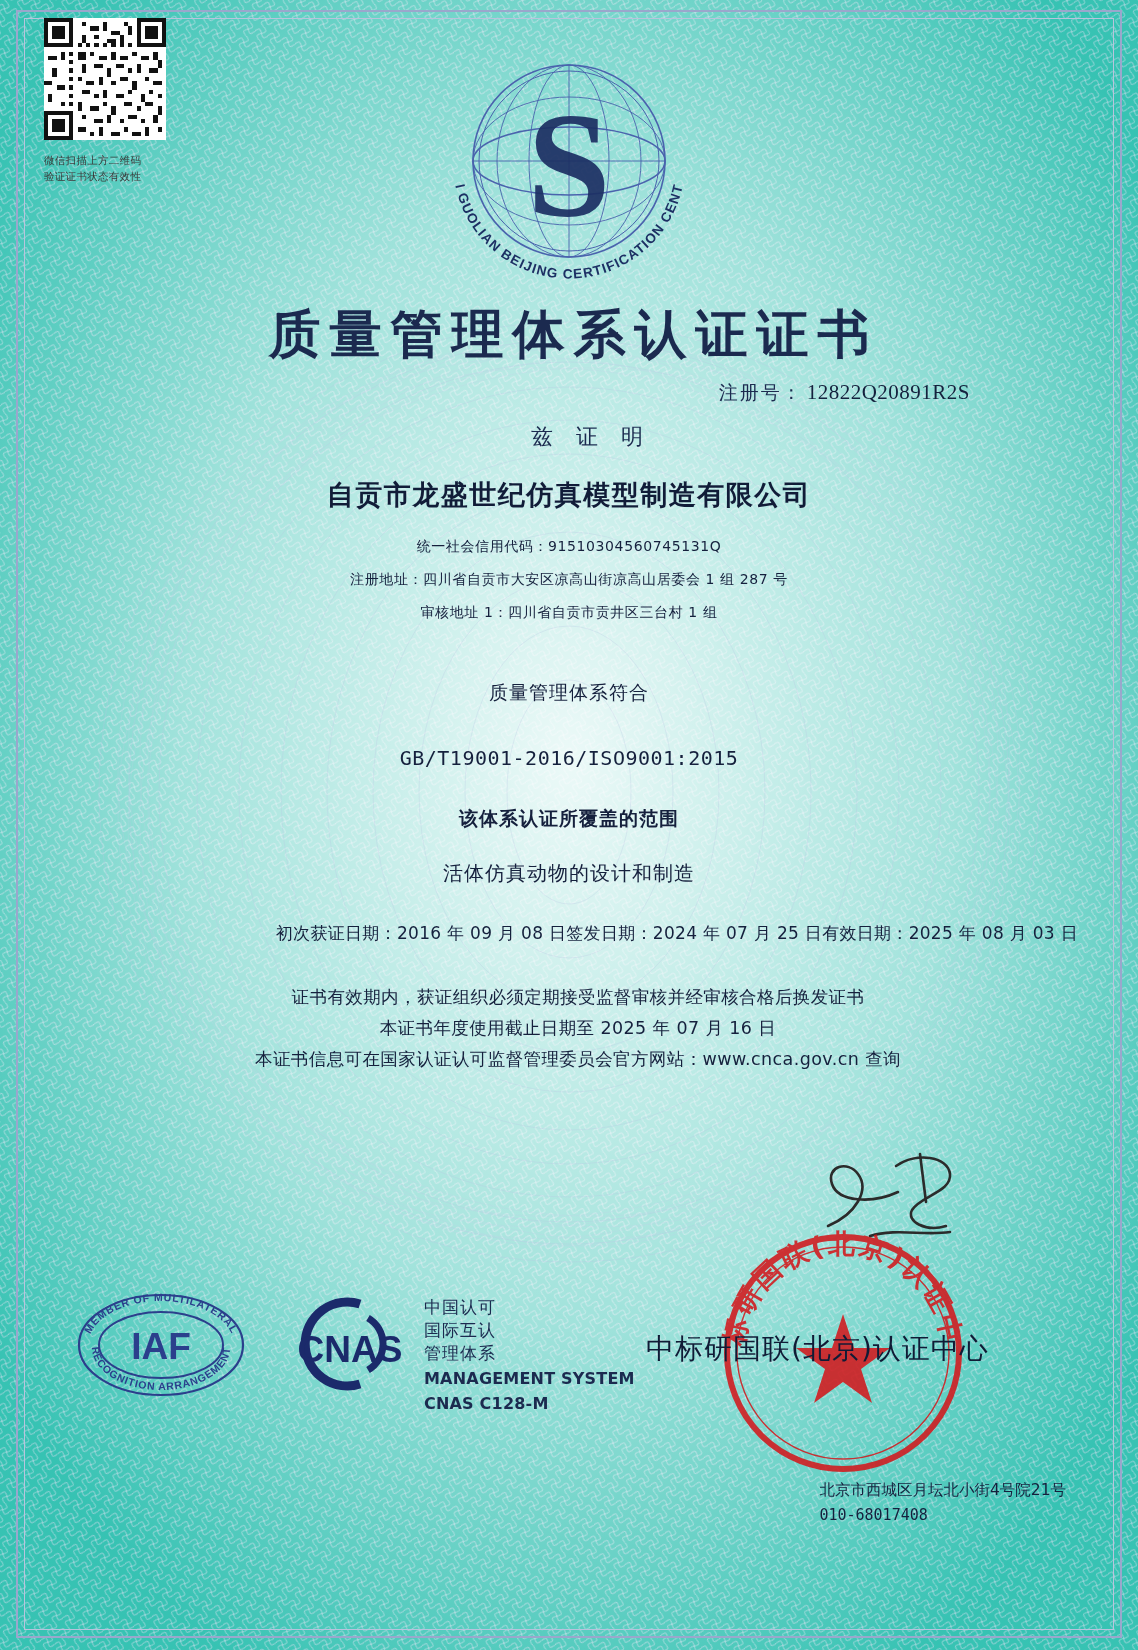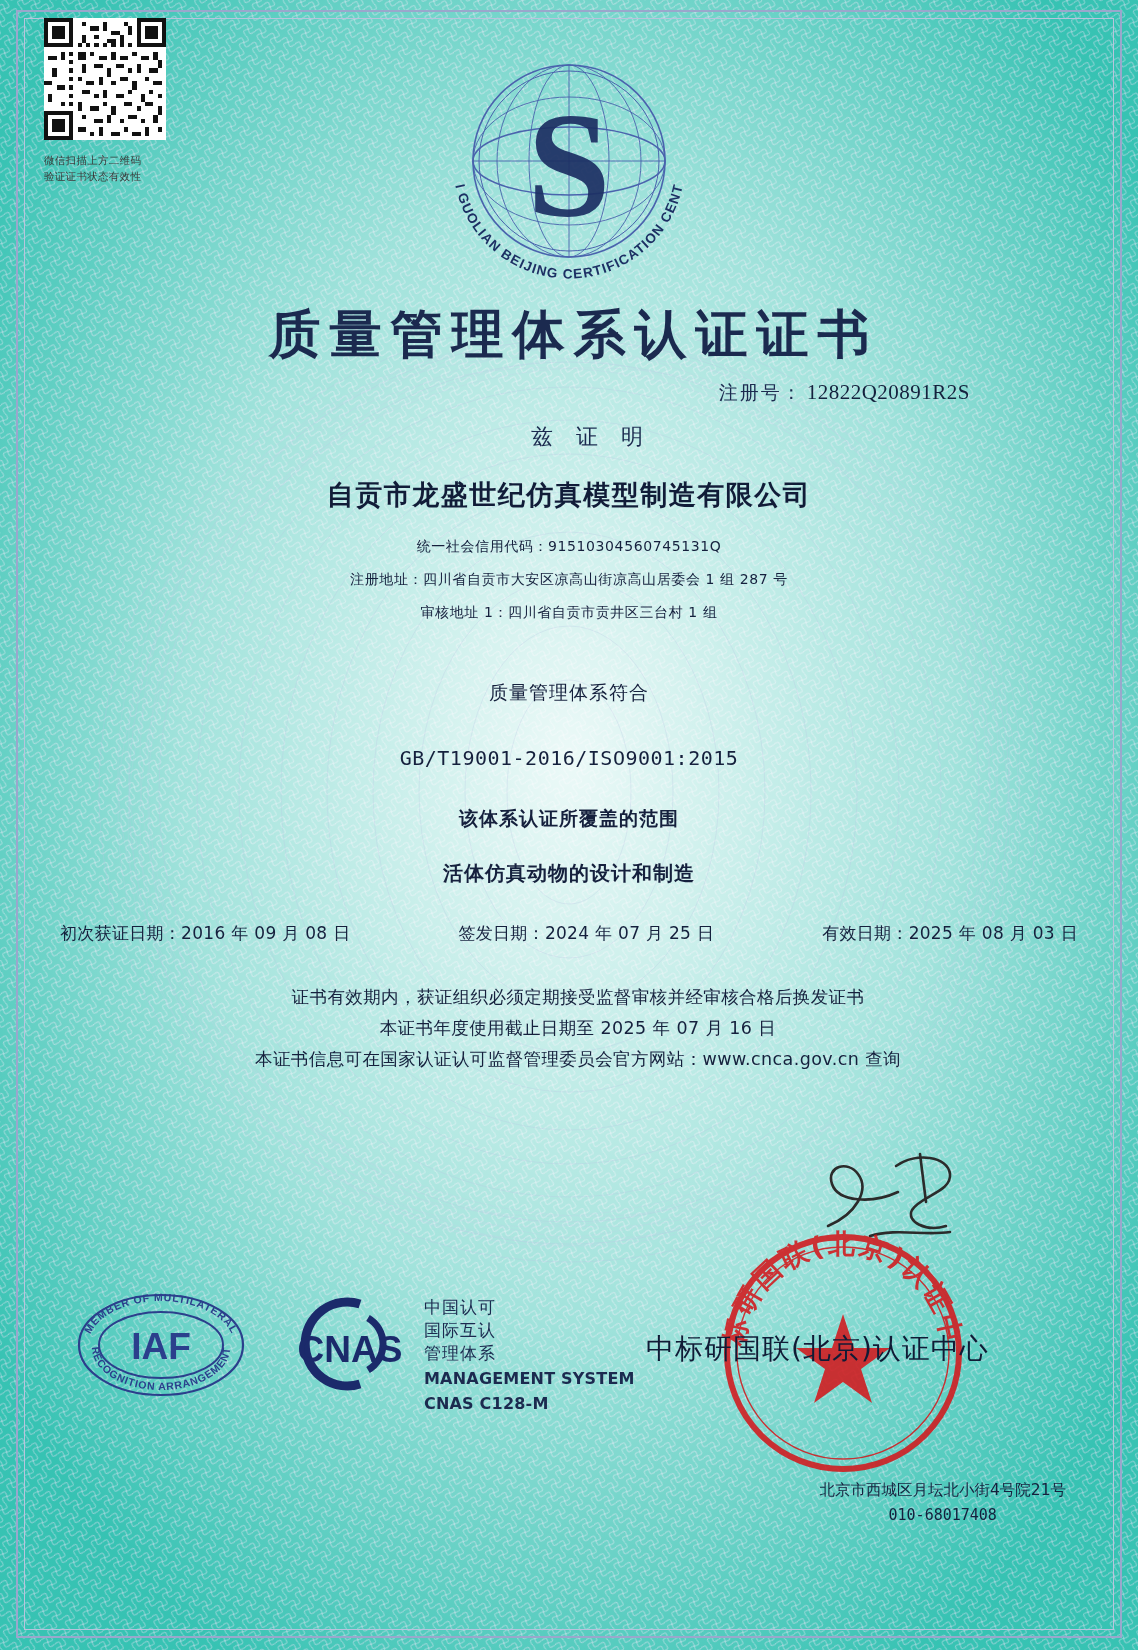--- a/index.html
+++ b/index.html
@@ -190,32 +190,32 @@
     font-size: 19px;
     letter-spacing: 1px;
     color: #15203d;
   }
   .scope-value {
     position: absolute;
     top: 860px;
     left: 0; right: 0;
     text-align: center;
     font-family: "DejaVu Sans", sans-serif;
-    font-weight: bold;
+    font-weight: normal;
     font-size: 20px;
     letter-spacing: 1px;
     color: #15203d;
   }
   .dates {
     position: absolute;
     top: 922px;
     left: 60px;
     right: 60px;
     display: flex;
-    justify-content: space-between;
+    justify-content: flex-end;
     font-family: "DejaVu Sans", sans-serif;
     font-size: 17px;
     color: #15203d;
     letter-spacing: .3px;
   }
   .notes {
     position: absolute;
     top: 982px;
     left: 0; right: 0;
     text-align: center;
@@ -273,21 +273,21 @@
     position: absolute;
     left: 800px;
     top: 1140px;
     width: 180px;
     height: 120px;
   }
   .addr {
     position: absolute;
     right: 72px;
     top: 1478px;
-    text-align: center;
+    text-align: left;
     font-family: "DejaVu Sans", sans-serif;
     font-size: 15.5px;
     line-height: 25px;
     color: #15203d;
   }
   .addr .tel { font-family: "DejaVu Sans Mono", monospace; font-size: 15px; }
 </style>
 </head>
 <body>
 

